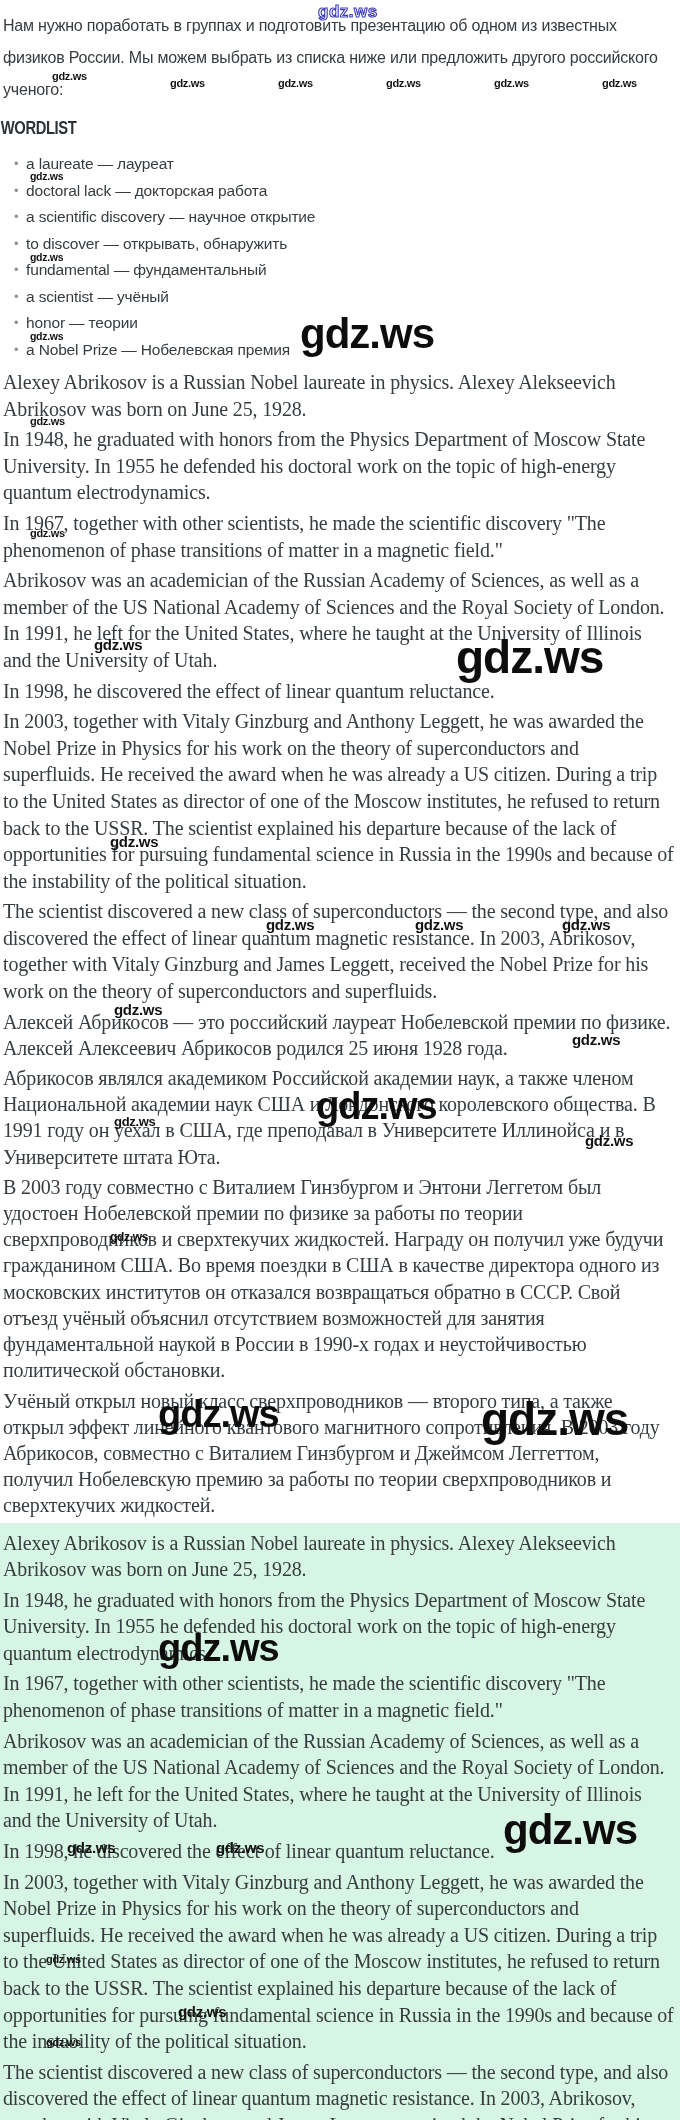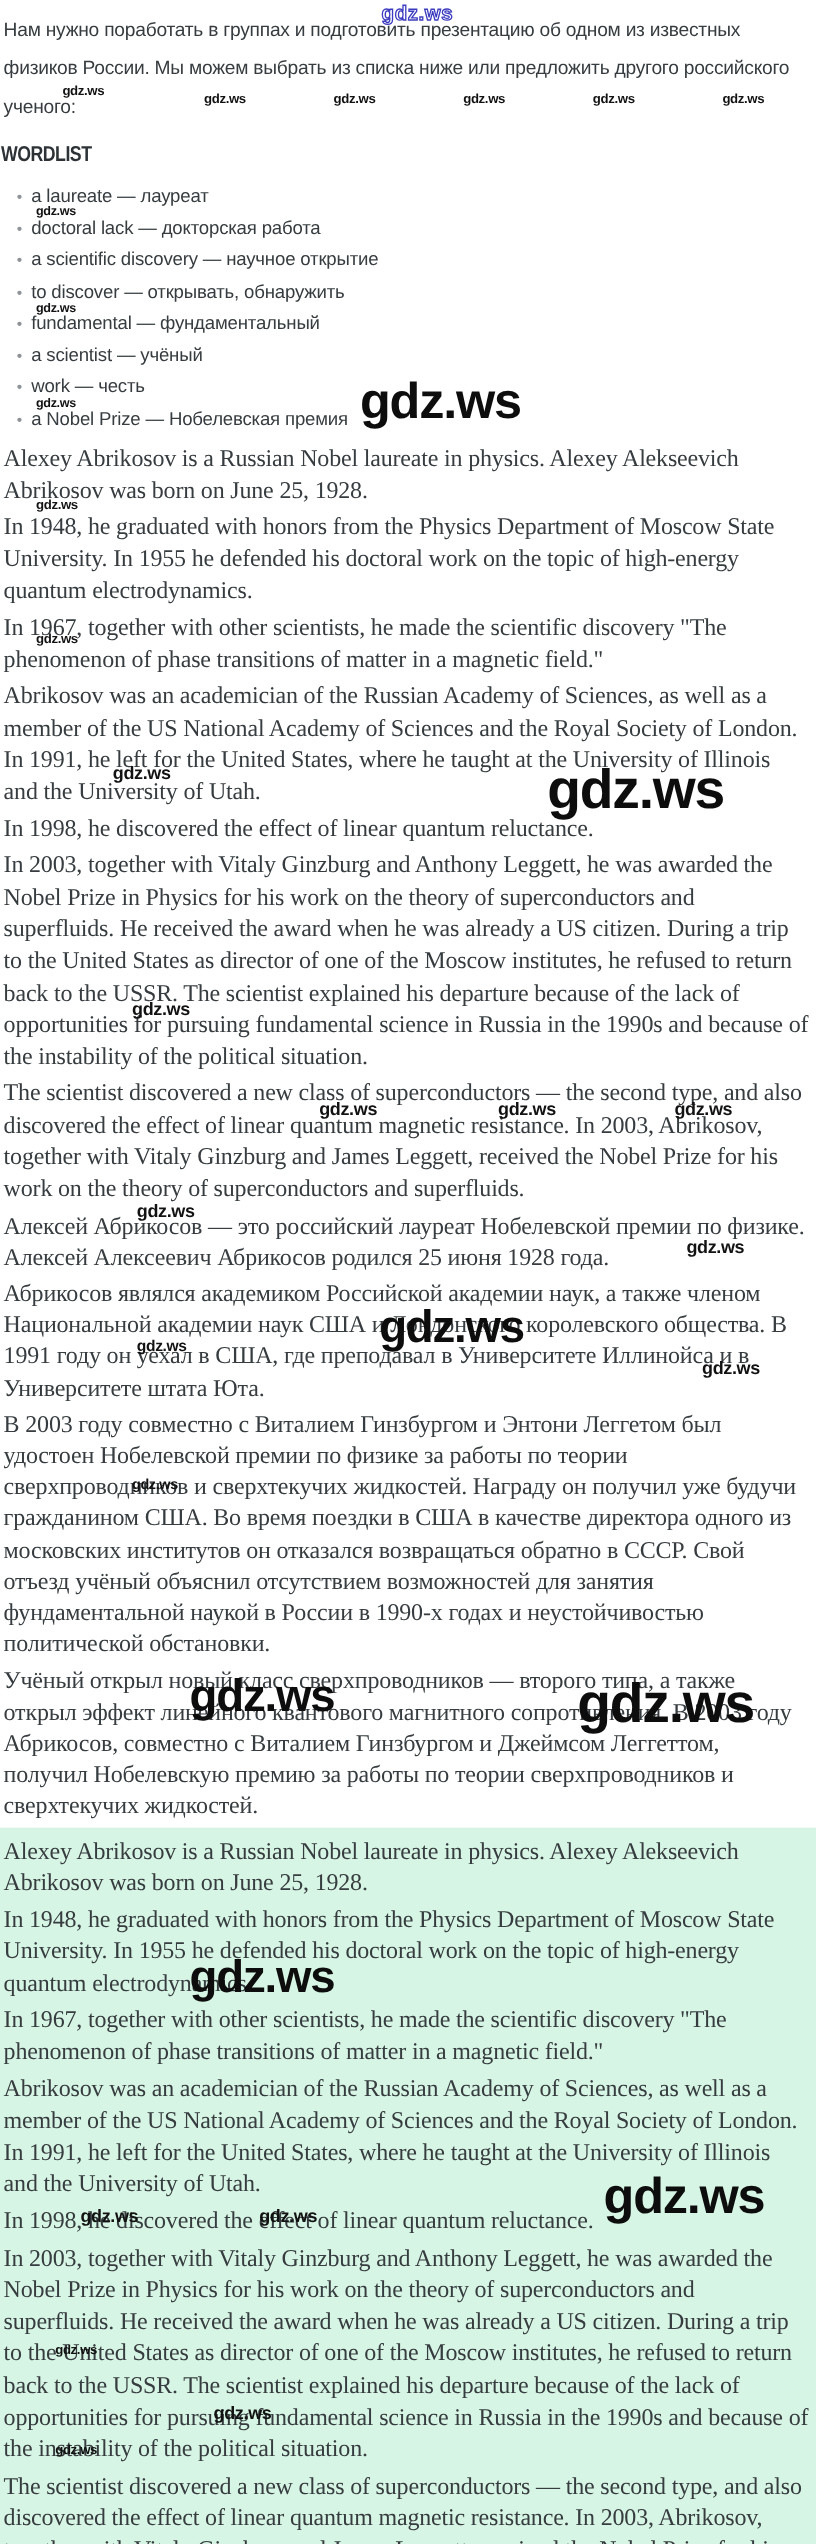--- a/index.html
+++ b/index.html
@@ -35,21 +35,21 @@
 
   <div class="wordlist-title">WORDLIST</div>
 
   <ul class="wordlist">
     <li><span class="dot">•</span><span>a laureate — лауреат</span></li>
     <li><span class="dot">•</span><span>doctoral lack — докторская работа</span></li>
     <li><span class="dot">•</span><span>a scientific discovery — научное открытие</span></li>
     <li><span class="dot">•</span><span>to discover — открывать, обнаружить</span></li>
     <li><span class="dot">•</span><span>fundamental — фундаментальный</span></li>
     <li><span class="dot">•</span><span>a scientist — учёный</span></li>
-    <li><span class="dot">•</span><span>work — честь</span></li>
+    <li><span class="dot">•</span><span>honor — теории</span></li>
     <li><span class="dot">•</span><span>a Nobel Prize — Нобелевская премия</span></li>
   </ul>
 
   <div class="english-block">
     <p class="para">Alexey Abrikosov is a Russian Nobel laureate in physics. Alexey Alekseevich Abrikosov was born on June 25, 1928.</p>
     <p class="para">In 1948, he graduated with honors from the Physics Department of Moscow State University. In 1955 he defended his doctoral work on the topic of high-energy quantum electrodynamics.</p>
     <p class="para">In 1967, together with other scientists, he made the scientific discovery "The phenomenon of phase transitions of matter in a magnetic field."</p>
     <p class="para">Abrikosov was an academician of the Russian Academy of Sciences, as well as a member of the US National Academy of Sciences and the Royal Society of London. In 1991, he left for the United States, where he taught at the University of Illinois and the University of Utah.</p>
     <p class="para">In 1998, he discovered the effect of linear quantum reluctance.</p>
     <p class="para">In 2003, together with Vitaly Ginzburg and Anthony Leggett, he was awarded the Nobel Prize in Physics for his work on the theory of superconductors and superfluids. He received the award when he was already a US citizen. During a trip to the United States as director of one of the Moscow institutes, he refused to return back to the USSR. The scientist explained his departure because of the lack of opportunities for pursuing fundamental science in Russia in the 1990s and because of the instability of the political situation.</p>

